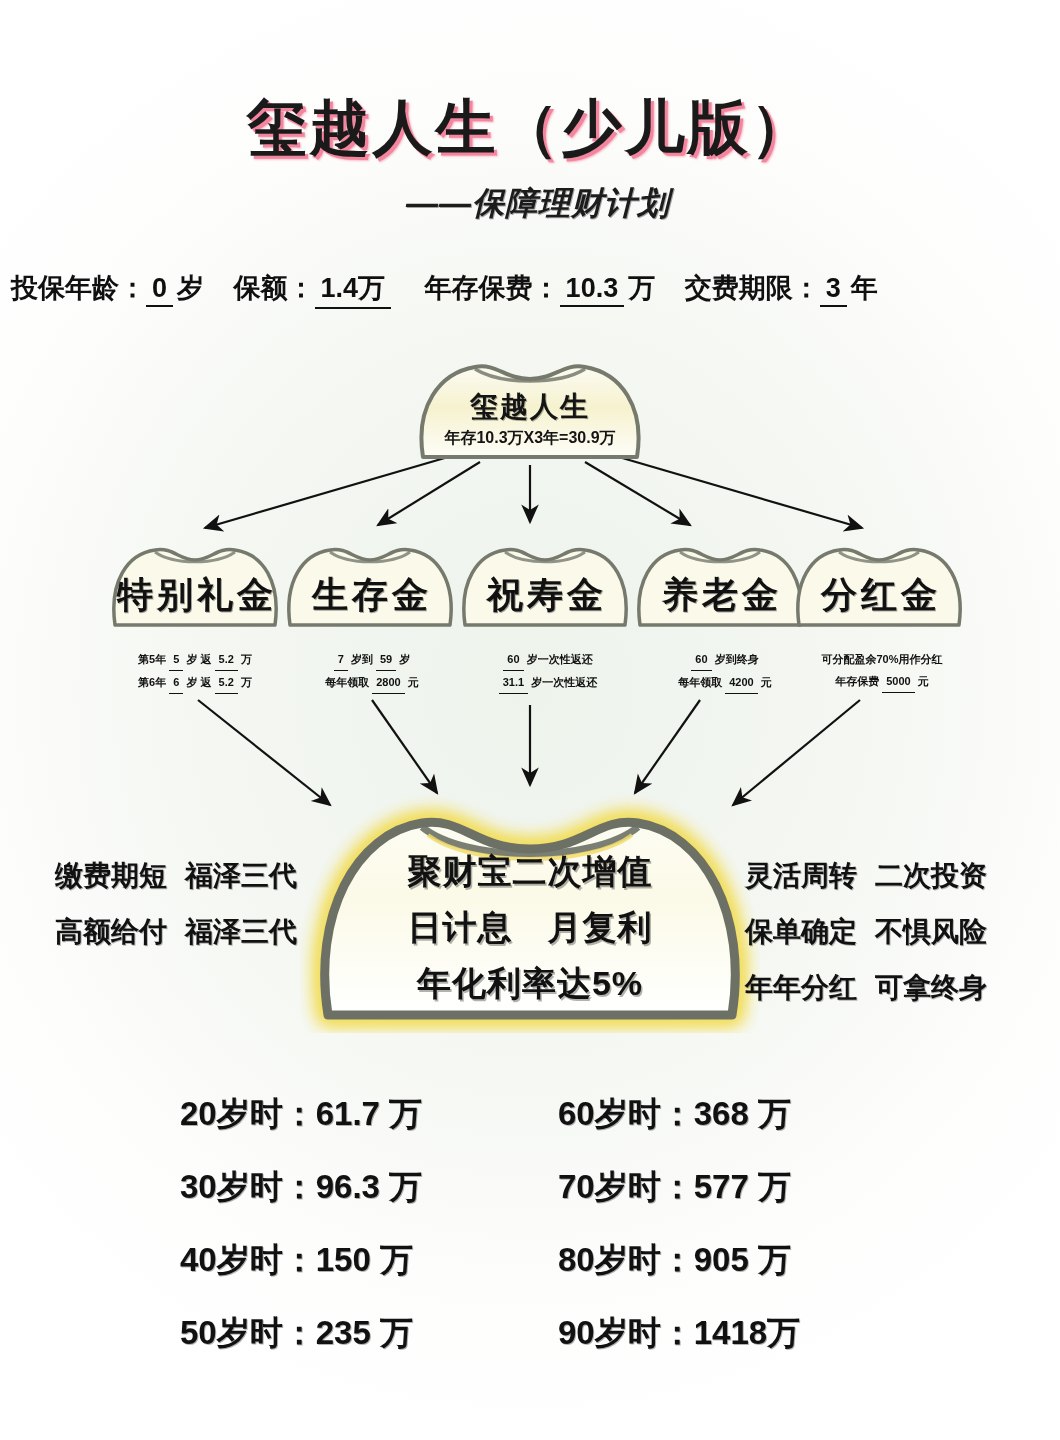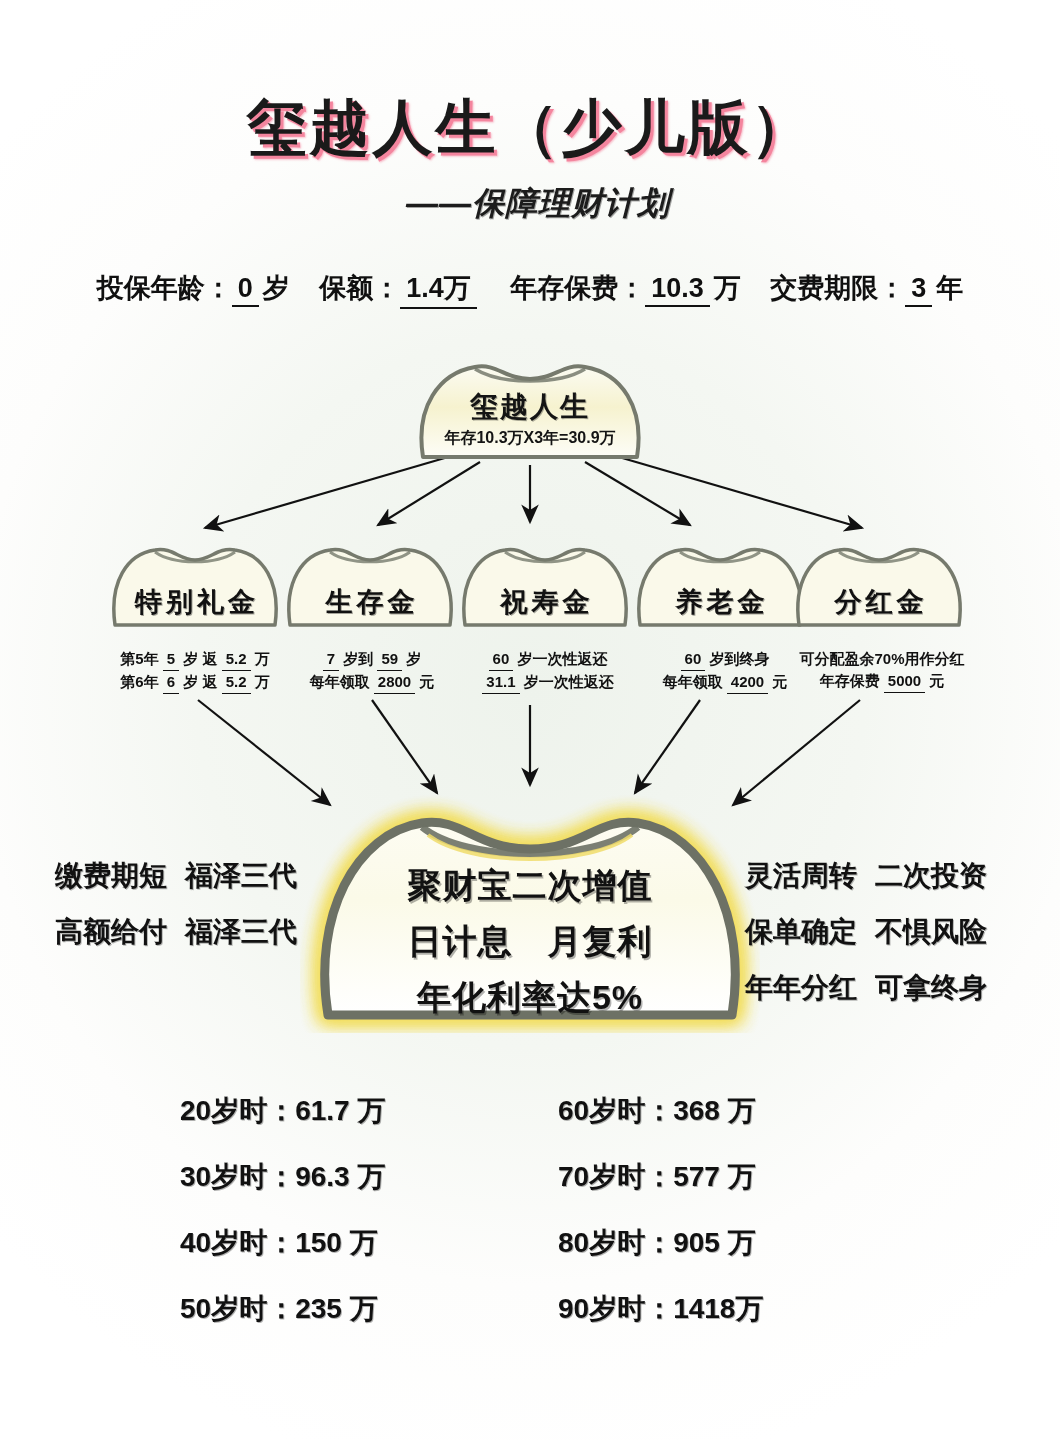--- a/index.html
+++ b/index.html
@@ -53,21 +53,20 @@
     text-shadow: 1px 1px 0 rgba(0,0,0,.35);
     white-space: nowrap;
   }
 
   
   #params {
     position: absolute;
     top: 270px;
     left: 0;
     width: 1060px;
-    text-align: center;
     font-size: 27px;
     font-weight: bold;
     color: #101010;
     white-space: nowrap;
   }
   #params .param { display: inline-block; margin: 0 11px; }
   #params .val {
     border-bottom: 2px solid #111;
     padding: 0 6px 1px 6px;
     display: inline-block;
@@ -98,52 +97,52 @@
   }
   #ingot-top .t2 {
     font-size: 16px; font-weight: bold; color: #141414; margin-top: 2px;
     white-space: nowrap;
   }
 
   
   .ingot-small { width: 184px; height: 100px; top: 532px; }
   .ingot-small .label { padding-bottom: 12px; }
   .ingot-small .t1 {
-    font-size: 27px; font-weight: bold; letter-spacing: 4px; color: #111;
+    font-size: 36px; font-weight: bold; letter-spacing: 4px; color: #111;
     text-shadow: 1px 1px 0 rgba(0,0,0,.35);
     padding-left: 4px;
   }
   #ingot-1 { left: 103px; }
   #ingot-2 { left: 278px; }
   #ingot-3 { left: 453px; }
   #ingot-4 { left: 628px; }
   #ingot-5 { left: 787px; }
 
   
   .note {
     position: absolute;
     top: 648px;
     width: 200px;
     text-align: center;
-    font-size: 15px;
+    font-size: 11px;
     font-weight: bold;
     color: #111;
     line-height: 22px;
     white-space: nowrap;
   }
   .note .u { border-bottom: 1.6px solid #111; padding: 0 4px; display: inline-block; }
   #note-1 { left: 95px; }
   #note-2 { left: 272px; }
   #note-3 { left: 448px; }
   #note-4 { left: 625px; }
   #note-5 { left: 782px; }
 
   
   #ingot-big { left: 300px; top: 783px; width: 460px; height: 250px; }
-  #ingot-big .label { padding-bottom: 12px; }
+  #ingot-big .label { padding-bottom: 26px; }
   #ingot-big .b1, #ingot-big .b2, #ingot-big .b3 {
     font-weight: bold; color: #111;
     text-shadow: 1.5px 1.5px 0 rgba(0,0,0,.3);
     white-space: nowrap;
   }
   #ingot-big .b1 { font-size: 34px; letter-spacing: 1px; }
   #ingot-big .b2 { font-size: 34px; letter-spacing: 1px; margin-top: 10px; }
   #ingot-big .b3 { font-size: 34px; letter-spacing: 1px; margin-top: 10px; }
 
   
@@ -170,21 +169,21 @@
     left: 0;
     width: 1060px;
   }
   #values .vrow {
     display: flex;
     justify-content: center;
     margin-bottom: 28px;
   }
   #values .vcell {
     width: 330px;
-    font-size: 28px;
+    font-size: 33px;
     font-weight: bold;
     color: #111;
     text-shadow: 1px 1px 0 rgba(0,0,0,.3);
     white-space: nowrap;
   }
   #values .vcell.left  { text-align: left; padding-left: 8px; }
   #values .vcell.right { text-align: left; padding-left: 48px; }
 
   
   #arrows {

